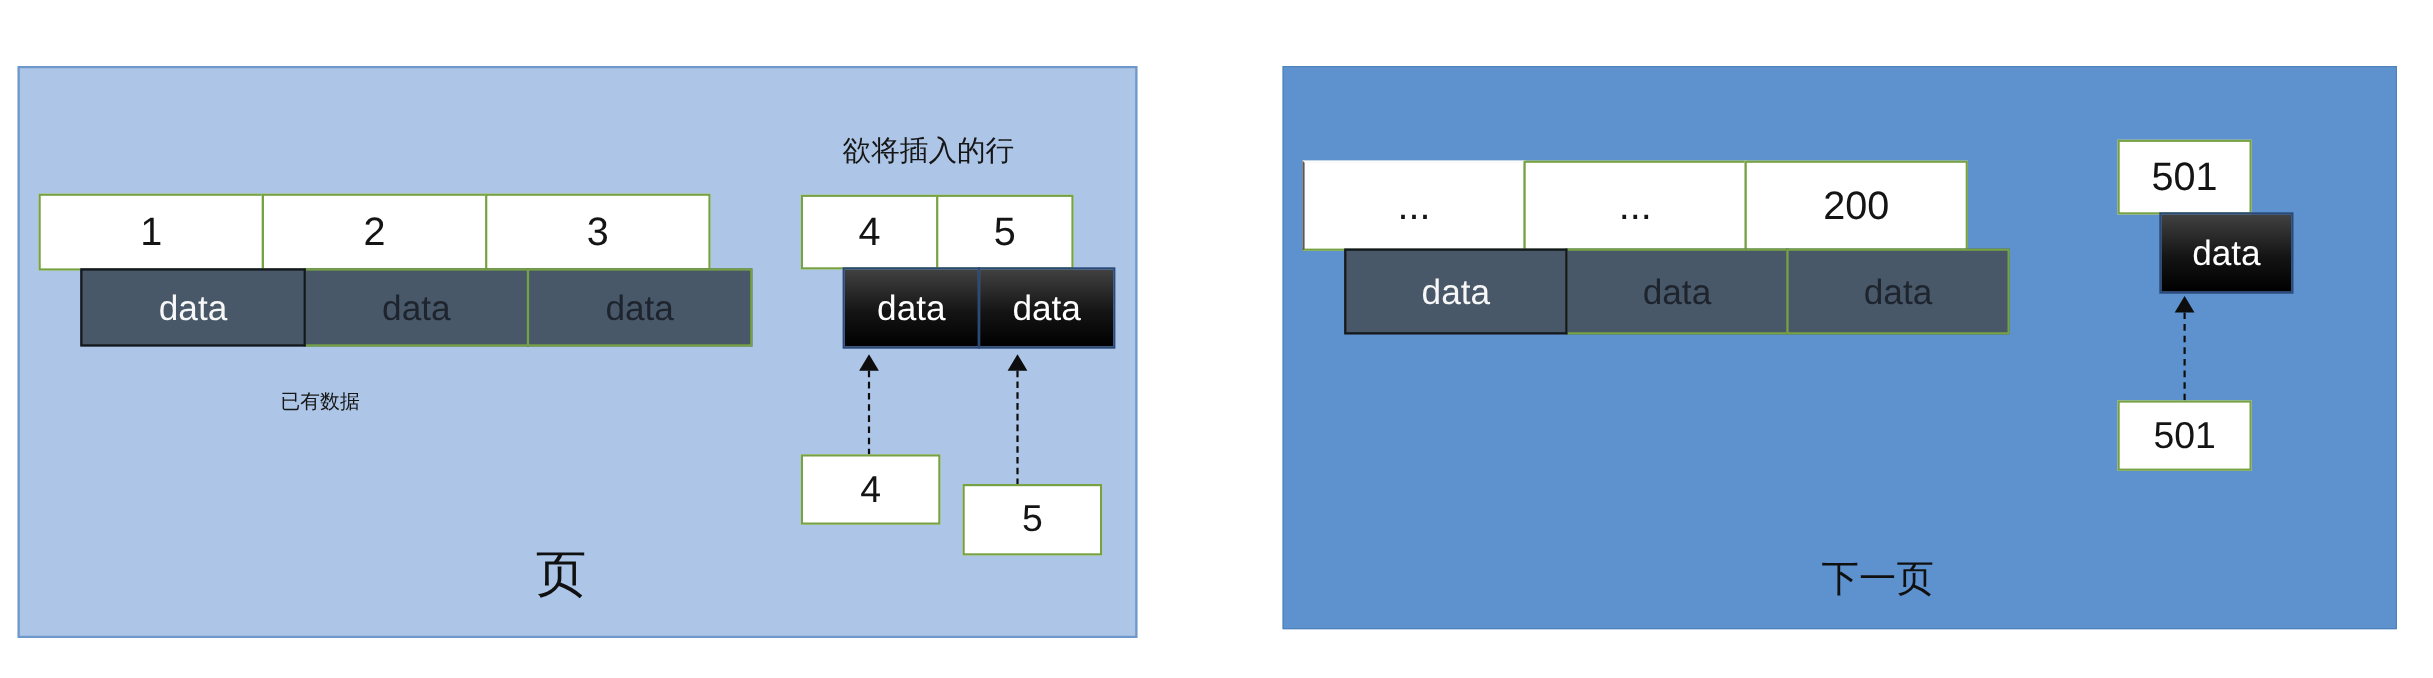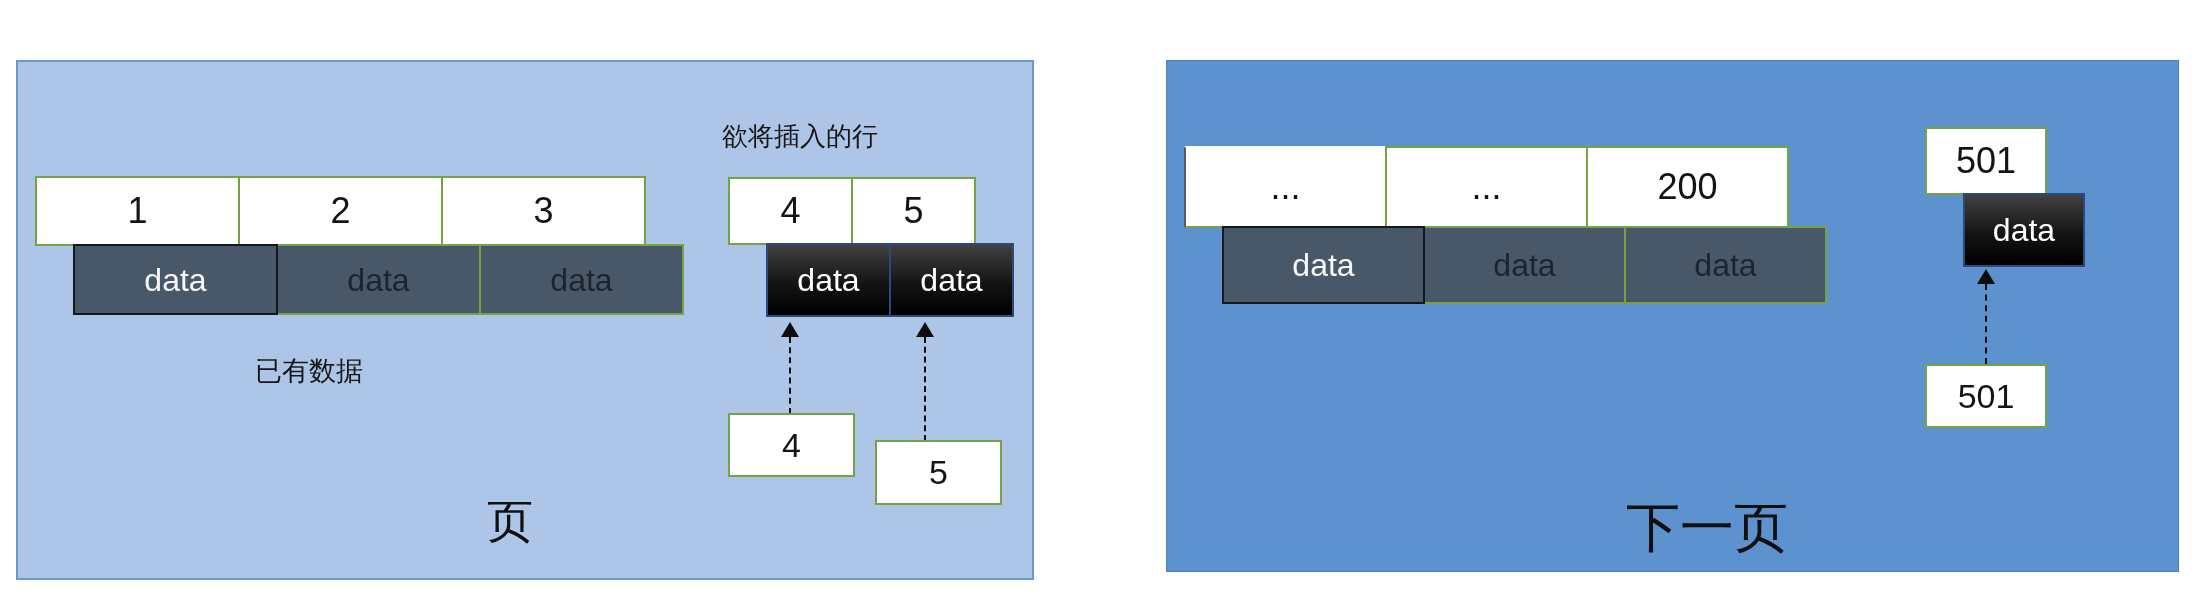--- a/index.html
+++ b/index.html
@@ -50,21 +50,21 @@
   }
   .arrow-stem { width:0; flex:1; border-left:2px dashed #0d0d0d; }
 </style>
 </head>
 <body>
 
 <div class="stage">
 
   <div class="panel panel-left">
 
-    <div class="note" style="left:704px; top:57px;">欲将插入的行</div>
+    <div class="note" style="left:748px; top:57px;">欲将插入的行</div>
 
     <div class="row-table" style="left:17px; top:114px;">
       <div class="t-row">
         <div class="cell num w205 h70">1</div>
         <div class="cell num w205 h70">2</div>
         <div class="cell num w205 h70">3</div>
       </div>
       <div class="t-row">
         <div class="cell slate first w205 h71">data</div>
         <div class="cell slate w205 h71">data</div>
@@ -76,21 +76,21 @@
       <div class="t-row">
         <div class="cell num w125 h68">4</div>
         <div class="cell num w125 h68">5</div>
       </div>
       <div class="t-row">
         <div class="cell dark w125 h74">data</div>
         <div class="cell dark w125 h74">data</div>
       </div>
     </div>
 
-    <div class="note" style="left:237px; top:291px; font-size:27px;">已有数据</div>
+    <div class="note" style="left:237px; top:291px; font-size:18px;">已有数据</div>
 
     <div class="arrow-up" style="left:763px; top:260px; height:92px;">
       <div class="arrow-head"></div>
       <div class="arrow-stem"></div>
     </div>
     <div class="arrow-up" style="left:898px; top:260px; height:119px;">
       <div class="arrow-head"></div>
       <div class="arrow-stem"></div>
     </div>
 
@@ -124,16 +124,16 @@
       </div>
     </div>
 
     <div class="arrow-up" style="left:810px; top:208px; height:95px;">
       <div class="arrow-head"></div>
       <div class="arrow-stem"></div>
     </div>
 
     <div class="float-box" style="left:758px; top:303px; width:122px; height:64px;">501</div>
 
-    <div class="page-label" style="left:420px; top:431px; width:240px; font-size:54px;">下一页</div>
+    <div class="page-label" style="left:420px; top:442px; width:240px; font-size:34px;">下一页</div>
   </div>
 
 </div>
 
 </body></html>

